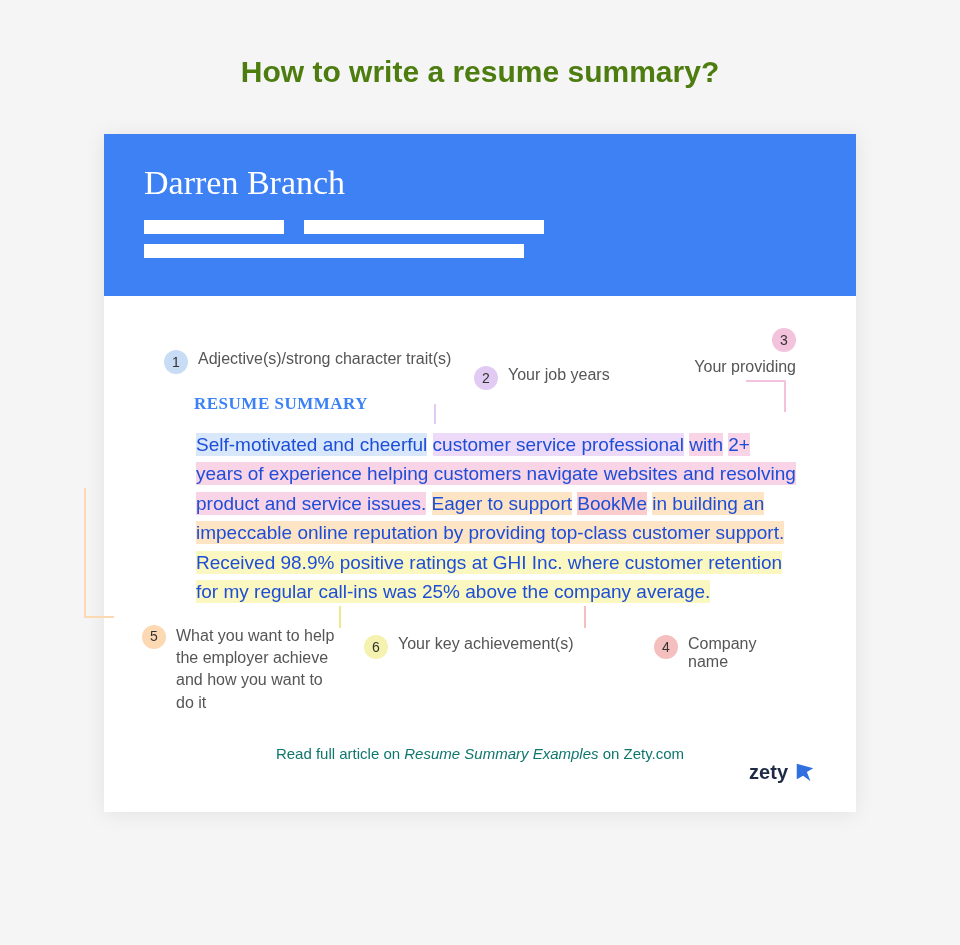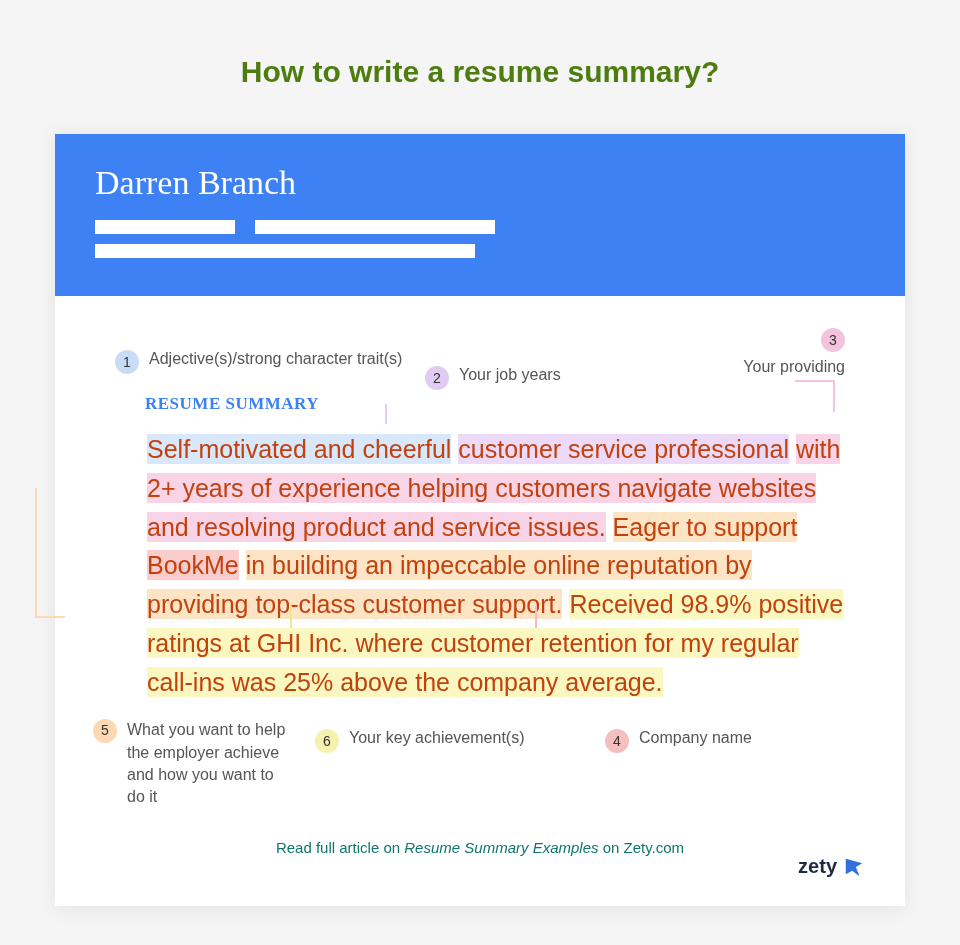--- a/index.html
+++ b/index.html
@@ -12,21 +12,21 @@
       padding-top: 55px;
     }
     .page-title {
       text-align: center;
       font-size: 30px;
       font-weight: 600;
       color: #4d7c0f;
       margin-bottom: 45px;
     }
     .card {
-      width: 850px;
+      width: 752px;
       margin: 0 auto;
       background: #fff;
       box-shadow: 0 2px 20px rgba(0,0,0,0.08);
     }
     .header {
       background: #3e81f4;
       padding: 30px 40px 28px 40px;
     }
     .header-name {
       font-family: 'Segoe Script', 'Comic Sans MS', cursive;
@@ -65,23 +65,23 @@
     .c4{ background:#f6bfbf; }
     .c5{ background:#fcd9b3; }
     .c6{ background:#f4f2ae; }
     .top-annos { position:relative; height:40px; margin-bottom:4px; }
     .anno-1 { position:absolute; left:0; top:4px; }
     .anno-2 { position:absolute; left:310px; top:20px; }
     .anno-3 { position:absolute; right:0; top:-18px; text-align:right; }
     .anno-3 .badge { margin-left:auto; }
     .anno-3-text { display:block; margin-top:6px; font-size:16px; color:#555; }
     .summary {
-      font-size: 25px;
+      font-size: 19px;
       line-height: 1.55;
-      color:#c2410c;
+      color:#1d4ed8;
       padding-left:32px;
     }
     .hl { padding:1px 0; }
     .hl1{ background:#d9e7fb; }
     .hl2{ background:#eddaf8; }
     .hl3{ background:#f9d3e6; }
     .hl4{ background:#facccc; }
     .hl5{ background:#fde4c4; }
     .hl6{ background:#faf7c0; }
     .bottom-annos { position:relative; margin-top:18px; height:120px; }

